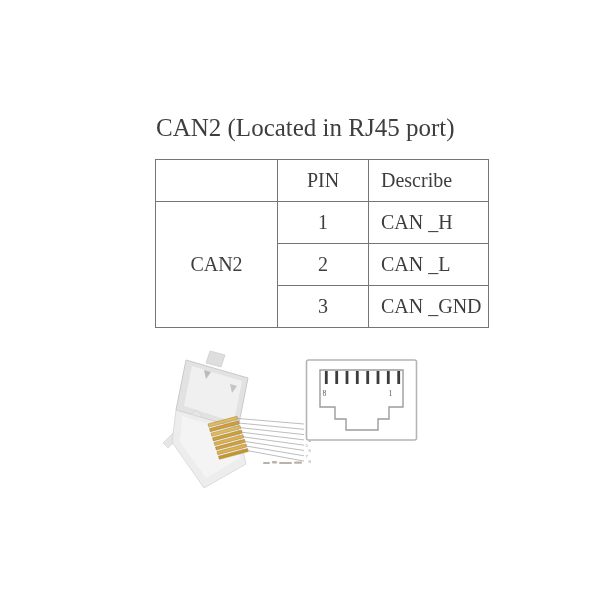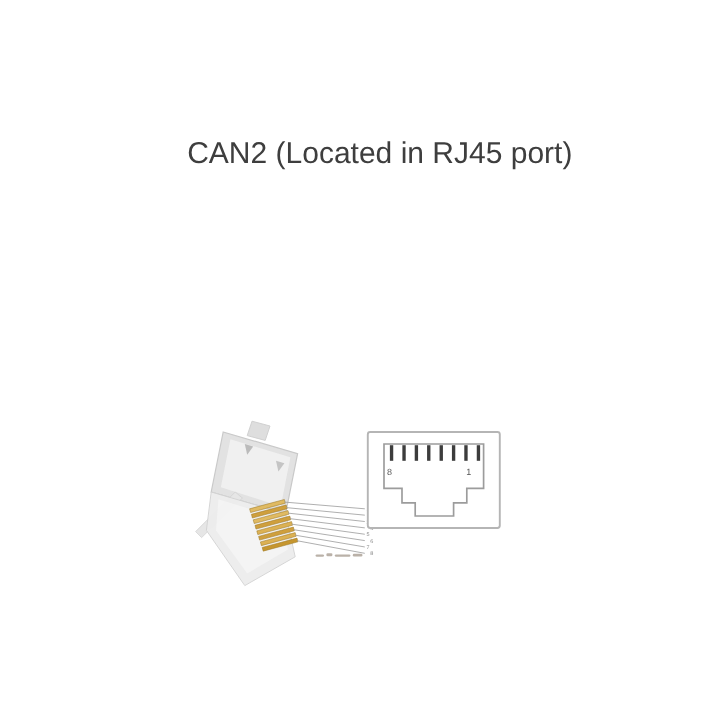--- a/index.html
+++ b/index.html
@@ -1,18 +1,18 @@
 <!DOCTYPE html>
 <html><head>
 <meta charset="utf-8">
 <style>
   html,body{margin:0;padding:0;background:#ffffff;}
   .canvas{
     position:relative;width:600px;height:600px;background:#ffffff;overflow:hidden;
-    font-family:Liberation Sans, sans-serif;
+    font-family:Liberation Serif, serif;
   }
   .doc-title{
     position:absolute;left:156px;top:114px;width:360px;
     font-size:25px;color:#3e3e3e;letter-spacing:0px;white-space:nowrap;
   }
   .pin-table{
     position:absolute;left:155px;top:159px;
     border-collapse:collapse;table-layout:fixed;
     color:#3d3d3d;font-size:20px;
   }
@@ -31,20 +31,42 @@
   }
   .wm{filter:blur(0.6px);}
 </style>
 </head>
 <body>
 
 <div class="canvas">
 
   <div class="doc-title">CAN2 (Located in RJ45 port)</div>
 
+  <table class="pin-table">
+    <tbody>
+      <tr>
+        <td class="col-group"></td>
+        <td class="col-pin">PIN</td>
+        <td class="col-desc">Describe</td>
+      </tr>
+      <tr>
+        <td class="col-group" rowspan="3">CAN2</td>
+        <td class="col-pin">1</td>
+        <td class="col-desc">CAN _H</td>
+      </tr>
+      <tr>
+        <td class="col-pin">2</td>
+        <td class="col-desc">CAN _L</td>
+      </tr>
+      <tr>
+        <td class="col-pin">3</td>
+        <td class="col-desc">CAN _GND</td>
+      </tr>
+    </tbody>
+  </table>
 
   <svg class="plug-svg" width="155" height="150" viewBox="0 0 155 150">
 
     <polygon points="52,5 67,9 63,21 48,17" fill="#dedede" stroke="#cfcfcf" stroke-width="0.8"></polygon>
 
     <polygon points="28,14 90,32 80,82 18,64" fill="#e2e2e2" stroke="#c9c9c9" stroke-width="1"></polygon>
     <polygon points="34,20 84,35 76,76 26,60" fill="#f4f4f4" opacity="0.75"></polygon>
     <polygon points="46,24 53,26 48,33" fill="#8f8f8f" opacity="0.55"></polygon>
     <polygon points="72,38 79,40 74,47" fill="#8f8f8f" opacity="0.45"></polygon>
 

